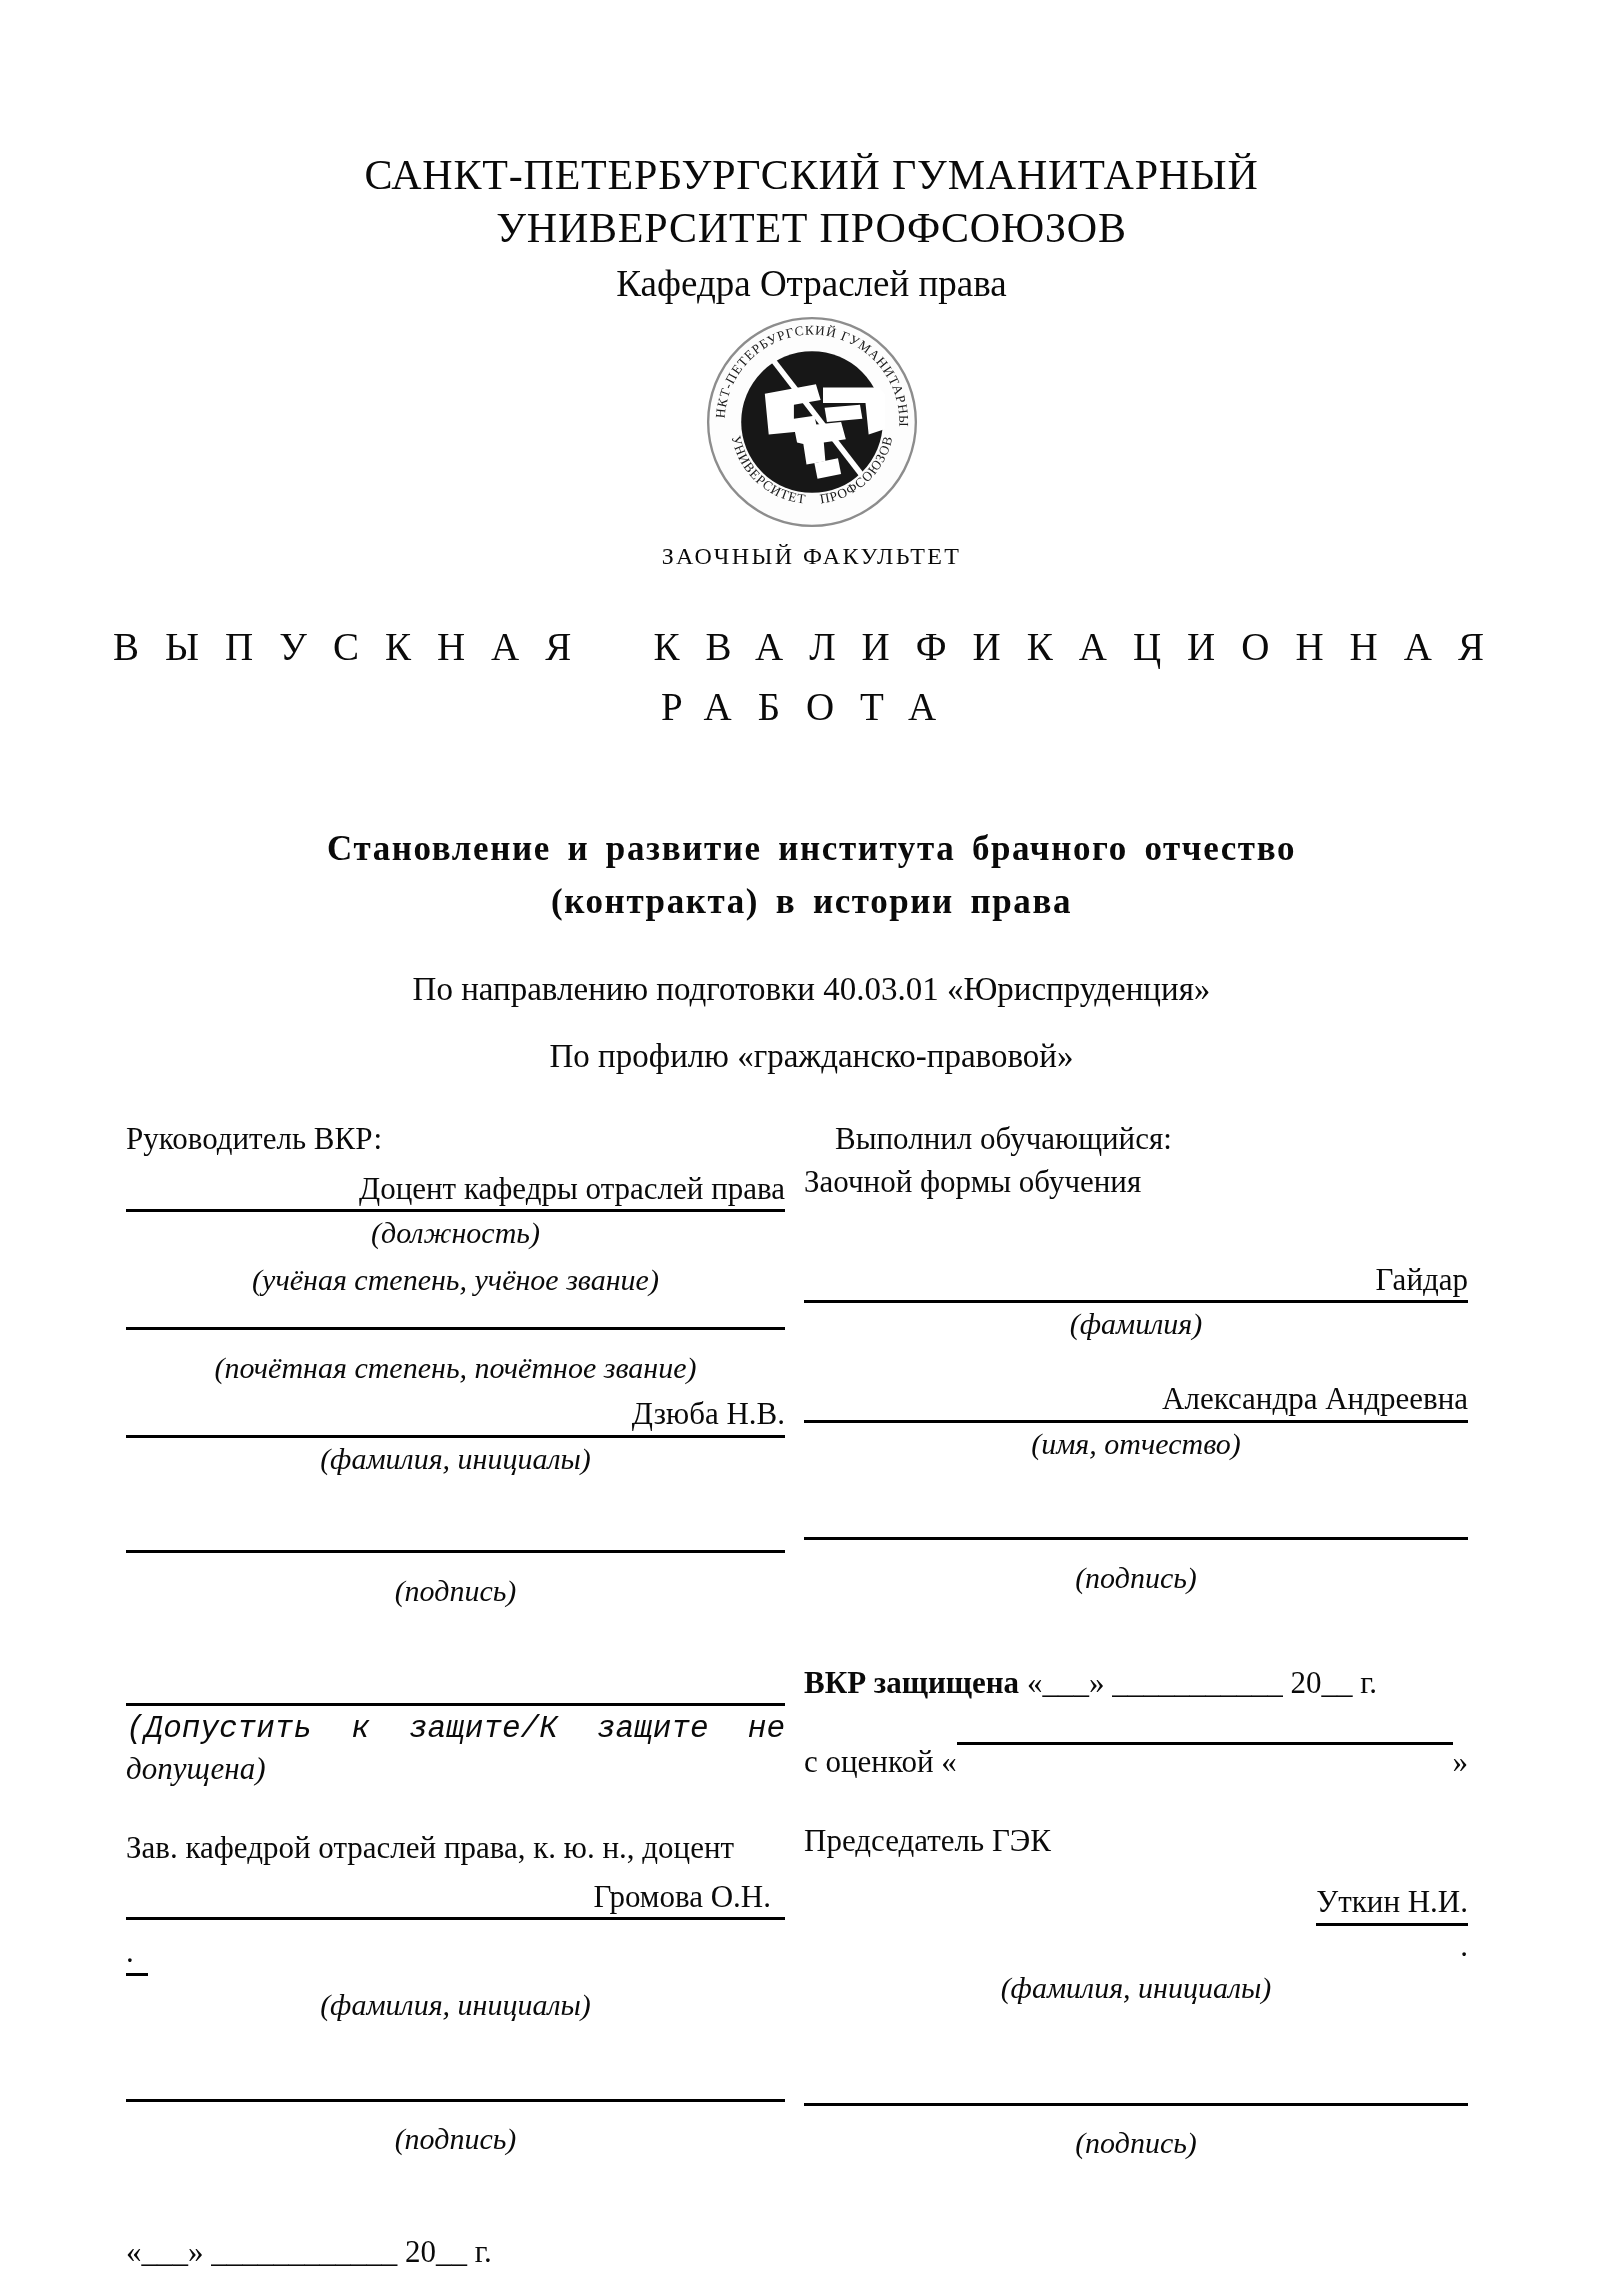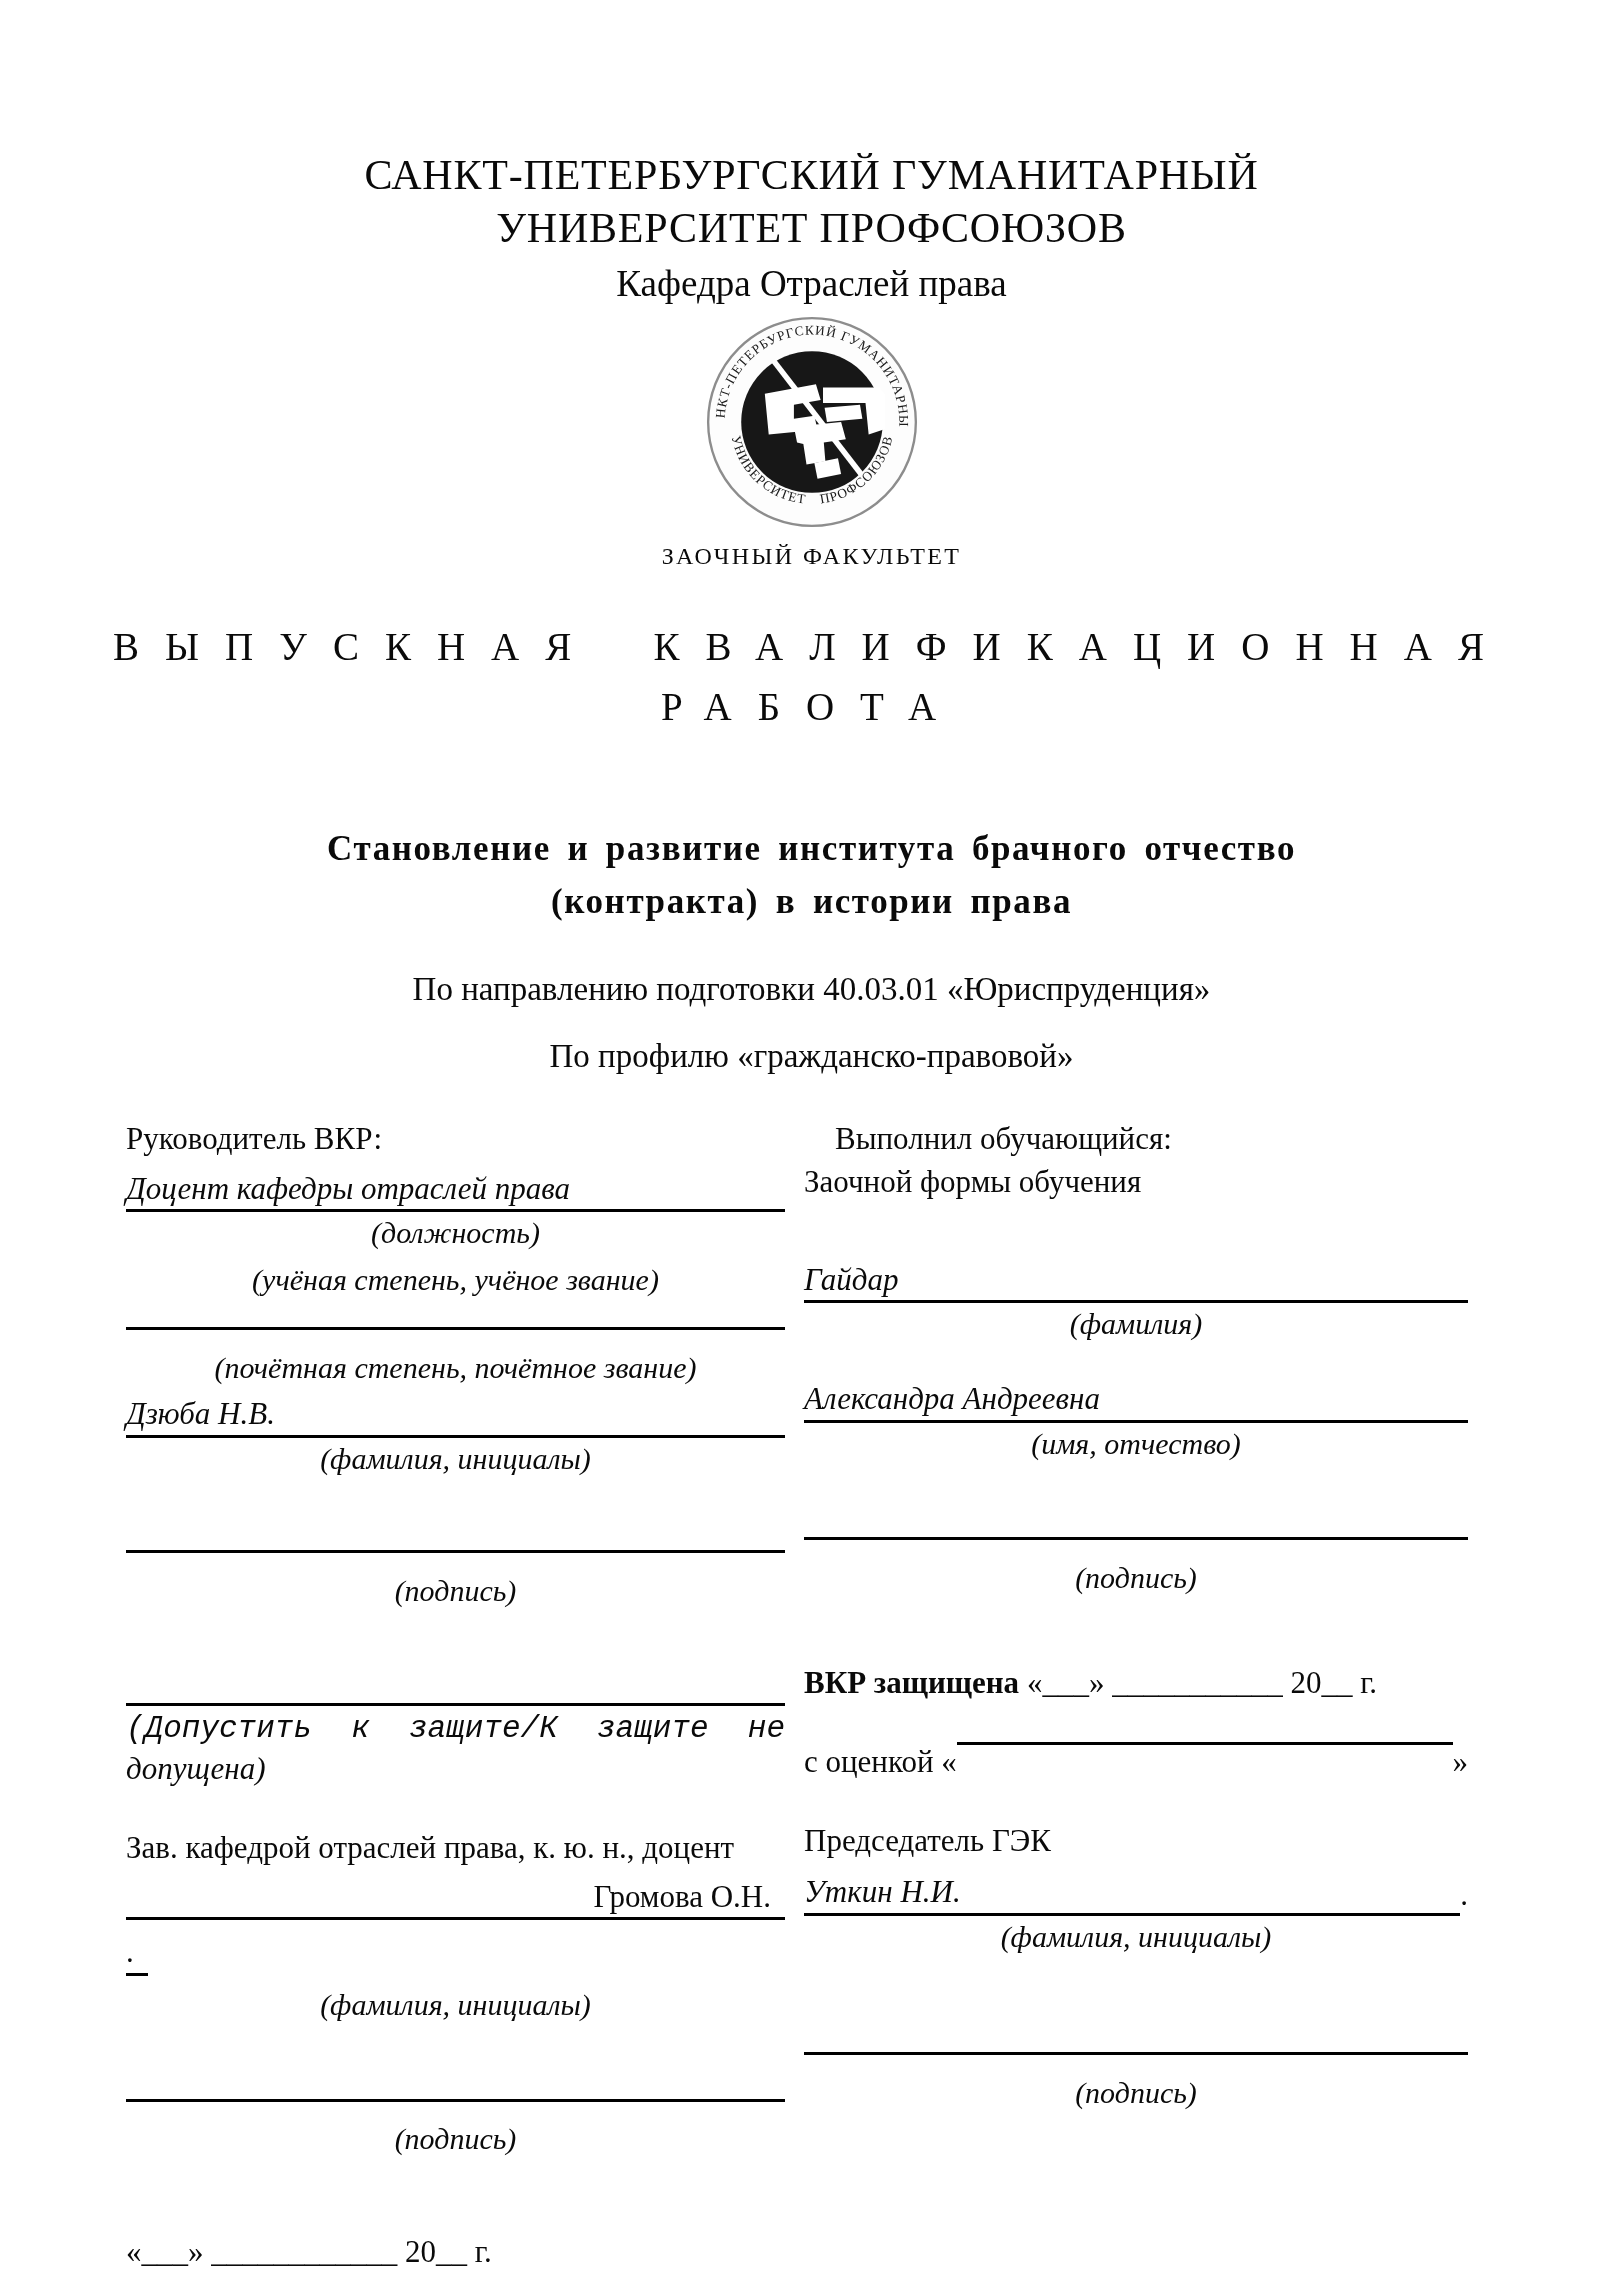--- a/index.html
+++ b/index.html
@@ -26,21 +26,21 @@
 
   .worktype { margin-top: 44px; font-size: 39px; line-height: 1.55; letter-spacing: 26px; word-spacing: 20.4px; }
   .thesis-title { margin-top: 86px; font-size: 35px; font-weight: bold; line-height: 1.5; letter-spacing: 1.6px; word-spacing: 6.3px; }
   .direction-line { margin-top: 40px; font-size: 33px; }
   .profile-line   { margin-top: 23.6px; font-size: 33px; }
 
   .cols { display: flex; margin-top: 41px; padding: 0 155px 0 126px; gap: 19px; }
   .col-left  { width: 659px; flex: none; }
   .col-right { flex: 1; min-width: 0; }
 
-  .fill { border-bottom: 3.1px solid #000; text-align: left; font-style: italic; }
+  .fill { border-bottom: 3.1px solid #000; text-align: right; }
   .fill-right { border-bottom: 3.1px solid #000; text-align: right; padding-right: 14px; }
   .blank { border-bottom: 3.1px solid #000; height: 0; }
   .hint { font-style: italic; text-align: center; font-size: 30px; }
   .jst  { text-align: justify; text-align-last: justify; font-style: italic; font-family: Liberation Mono, monospace; }
   .note2 { font-style: italic; }
   .indent { padding-left: 31px; }
 
   .sig-row { display: flex; align-items: flex-end; }
   .sig-row .fill { flex: 1; }
   .grade-row { display: flex; align-items: flex-start; }
@@ -141,21 +141,21 @@
       <div style="margin-top:66px;">
         <span class="b">ВКР защищена</span>
         <span>«___» ___________ 20__ г.</span>
       </div>
       <div class="grade-row" style="margin-top:39px;">
         <span>с оценкой «</span>
         <span class="grade-gap"></span>
         <span>»</span>
       </div>
       <div style="margin-top:39px;">Председатель ГЭК</div>
-      <div class="sig-row" style="margin-top:11px;">
+      <div class="sig-row" style="margin-top:21px;flex-direction:column;">
         <div class="fill">Уткин Н.И.</div>
         <span>.</span>
       </div>
       <div class="hint" style="margin-top:1.6px;">(фамилия, инициалы)</div>
       <div class="blank" style="margin-top:96px;"></div>
       <div class="hint" style="margin-top:17.3px;">(подпись)</div>
     </div>
 
   </div>
 

